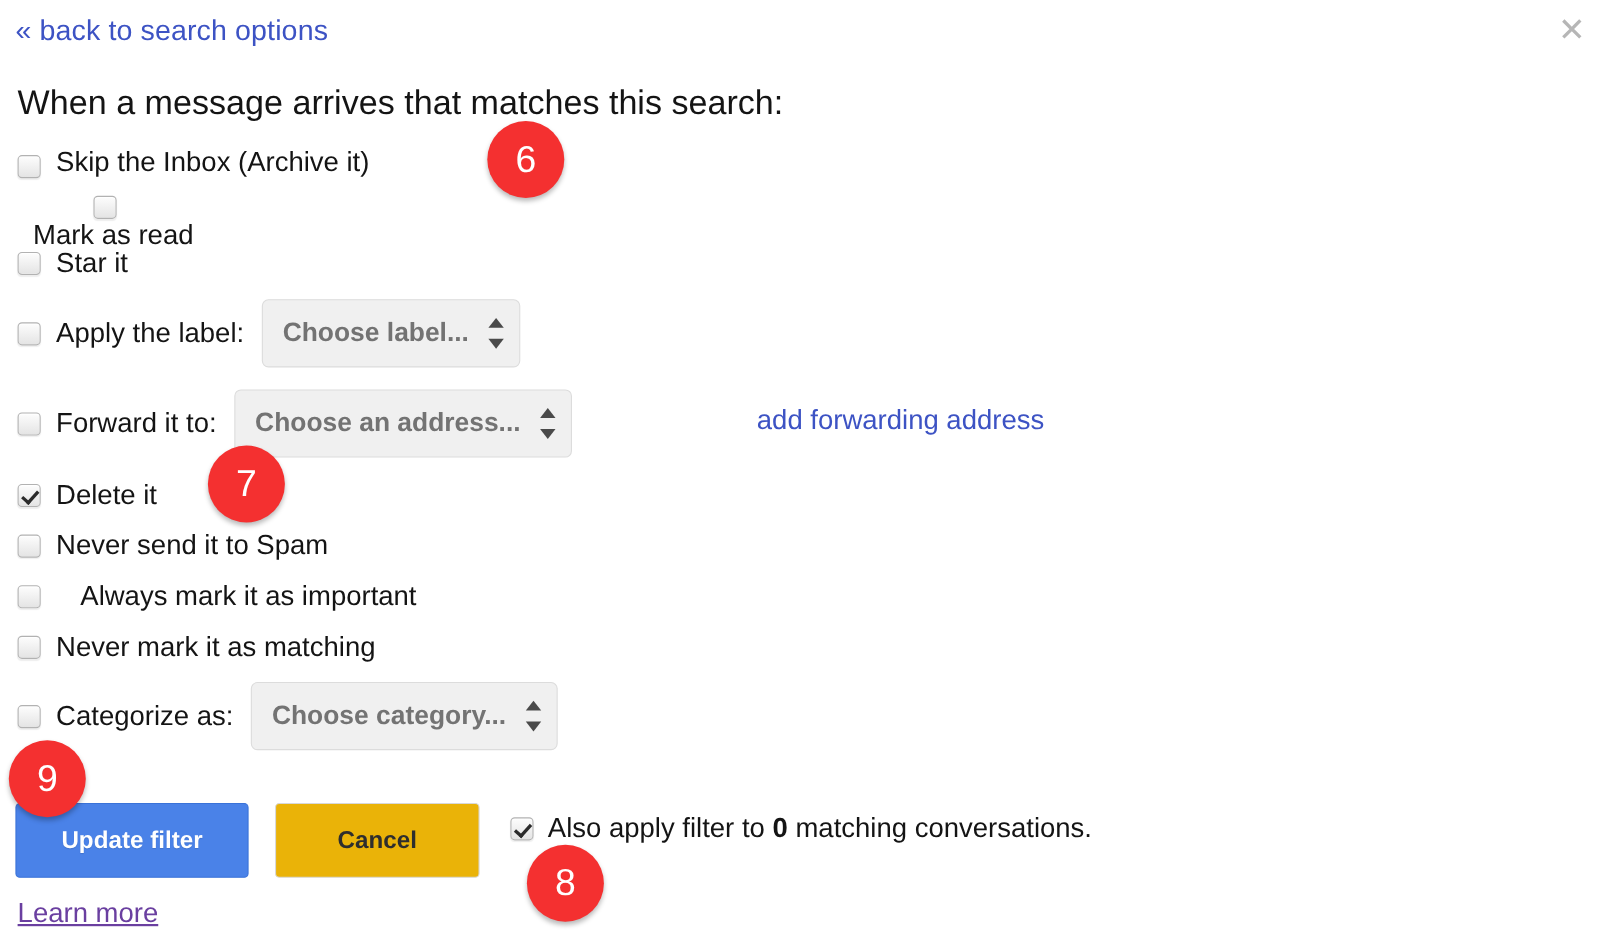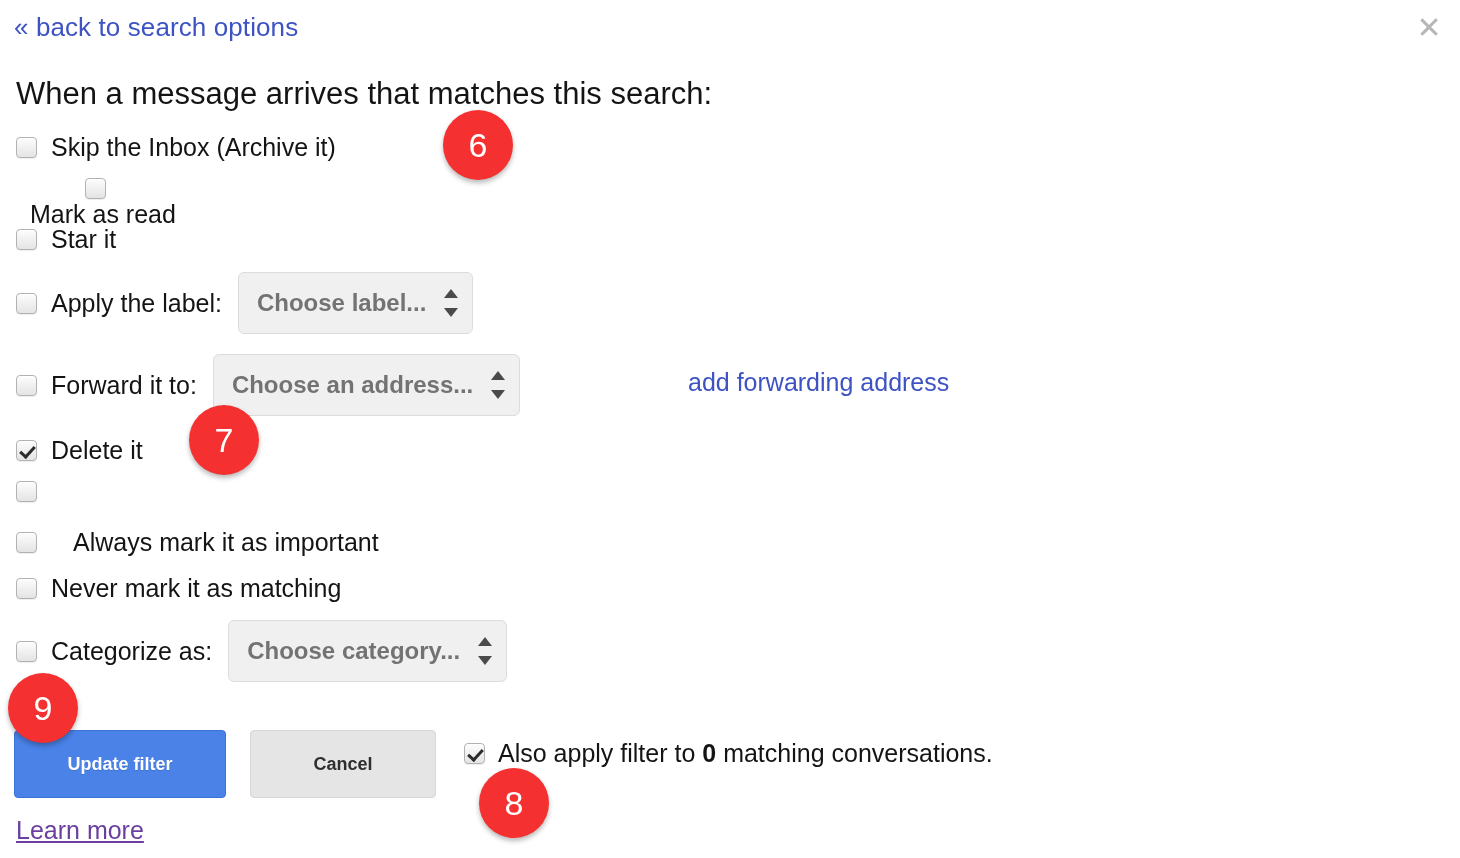--- a/index.html
+++ b/index.html
@@ -149,34 +149,34 @@
     white-space: nowrap;
   }
 
   
   .btn {
     position: absolute;
     box-sizing: border-box;
     display: flex;
     align-items: center;
     justify-content: center;
-    font-size: 18px;
+    font-size: 22px;
     font-weight: bold;
     border-radius: 4px;
     cursor: pointer;
     white-space: nowrap;
   }
   .btn-primary {
     background: #4a82e8;
     color: #ffffff;
     border: 1px solid #3a72d8;
     text-shadow: 0 1px 1px rgba(0,0,0,0.12);
   }
   .btn-secondary {
-    background: #e5e5e5;
+    background: #eab308;
     color: #2e2e2e;
     border: 1px solid #d8d8d8;
   }
 
   
   .apply-row {
     position: absolute;
     display: flex;
     align-items: center;
     white-space: nowrap;
@@ -217,21 +217,21 @@
 </style>
 </head>
 <body>
 
 <a class="back-link" href="#">« back to search options</a>
 
 <div class="close-icon">✕</div>
 
 <div class="heading">When a message arrives that matches this search:</div>
 
-<div class="opt-row" style="top:132px;">
+<div class="opt-row" style="top:132px;align-items:flex-end;">
   <span class="cbox"></span>
   <span class="opt-label">Skip the Inbox (Archive it)</span>
 </div>
 
 <div class="opt-row" style="top:178px;flex-direction:column;">
   <span class="cbox"></span>
   <span class="opt-label">Mark as read</span>
 </div>
 
 <div class="opt-row" style="top:224px;">
@@ -265,20 +265,21 @@
 
 <a class="inline-link" href="#" style="left:670px; top:368px;margin-left:18px;">add forwarding address</a>
 
 <div class="opt-row" style="top:435px;">
   <span class="cbox checked"></span>
   <span class="opt-label">Delete it</span>
 </div>
 
 <div class="opt-row" style="top:481px;">
   <span class="cbox"></span>
+  <span class="opt-label">Never send it to Spam</span>
 </div>
 
 <div class="opt-row" style="top:527px;gap:22px;">
   <span class="cbox"></span>
   <span class="opt-label">Always mark it as important</span>
 </div>
 
 <div class="opt-row" style="top:573px;">
   <span class="cbox"></span>
   <span class="opt-label">Never mark it as matching</span>

